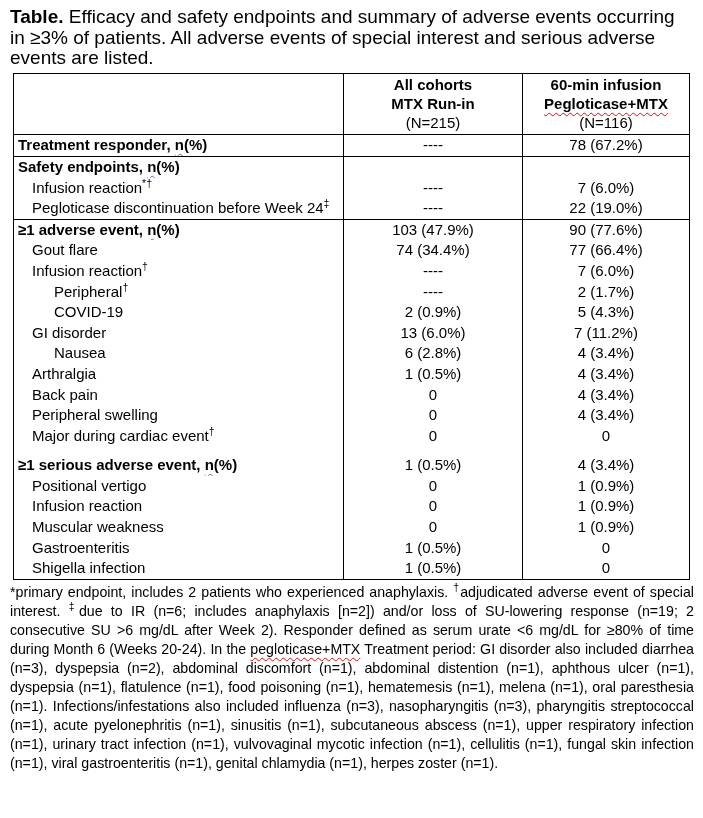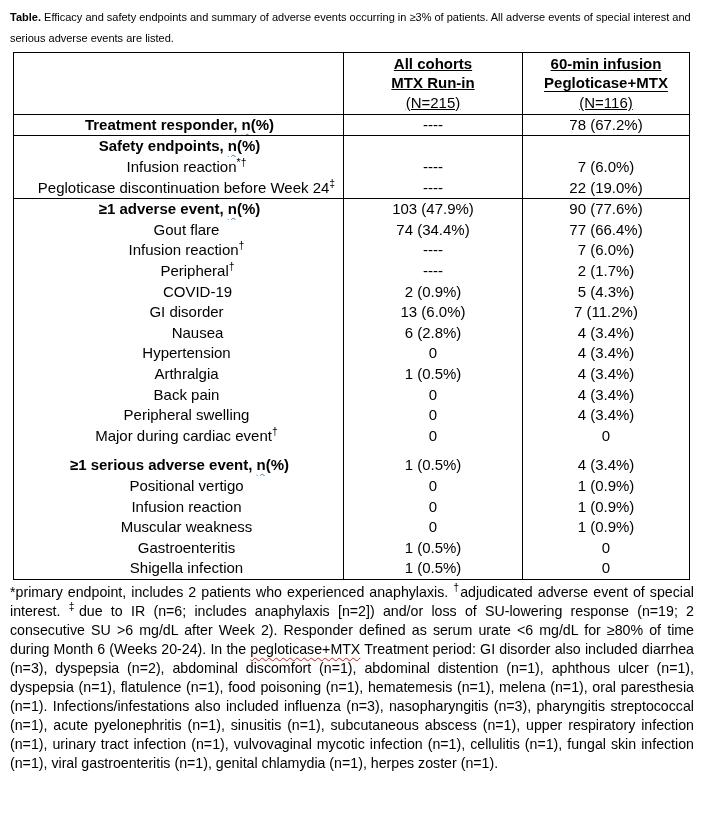--- a/index.html
+++ b/index.html
@@ -9,38 +9,38 @@
   }
   *{box-sizing:border-box;}
   html,body{margin:0;padding:0;}
   body{
     width:703px;height:818px;overflow:hidden;
     background:#ffffff;color:#000;
     font-family:"Liberation Sans","DejaVu Sans",sans-serif;
   }
   .page{padding:7px 9px 0 10px;}
 
-  .caption{margin:0 0 4px 0;font-size:11px;line-height:20.5px;text-align:left;}
+  .caption{margin:0 0 4px 0;font-size:19px;line-height:20.5px;text-align:left;}
   .b{font-weight:bold;}
 
   table{
     border-collapse:collapse;table-layout:fixed;
     width:676px;margin-left:3px;
     border:1.6px solid var(--border);
   }
   td{
     border-left:1.6px solid var(--border);
     border-right:1.6px solid var(--border);
     font-size:15px;line-height:20.6px;
     padding:0 2px;vertical-align:top;
     overflow:hidden;white-space:nowrap;
   }
   .hcell{text-align:center;padding:1px 0 2px 0;}
-  .hcell div{line-height:19.3px;text-decoration:underline;}
-  .lab{text-align:center;padding-left:4px;}
+  .hcell div{line-height:19.3px;}
+  .lab{text-align:left;padding-left:4px;}
   .ind1{padding-left:18px;}
   .ind2{padding-left:40px;}
   .val{text-align:center;}
   .bt{border-top:1.6px solid var(--border);}
   tr.spacer td{height:9px;line-height:9px;font-size:6px;}
 
   .sup{vertical-align:super;font-size:10.5px;line-height:0;letter-spacing:0;}
   .wavy-red{
     text-decoration-line:underline;text-decoration-style:wavy;
     text-decoration-color:var(--spell-red);text-decoration-thickness:1px;
@@ -134,25 +134,20 @@
           <td class="lab ind1"><span>GI disorder</span></td>
           <td class="val">13 (6.0%)</td>
           <td class="val">7 (11.2%)</td>
         </tr>
         <tr>
           <td class="lab ind2"><span>Nausea</span></td>
           <td class="val">6 (2.8%)</td>
           <td class="val">4 (3.4%)</td>
         </tr>
         <tr>
-          <td class="lab ind1"><span>Hypertension</span></td>
-          <td class="val">0</td>
-          <td class="val">4 (3.4%)</td>
-        </tr>
-        <tr>
           <td class="lab ind1"><span>Arthralgia</span></td>
           <td class="val">1 (0.5%)</td>
           <td class="val">4 (3.4%)</td>
         </tr>
         <tr>
           <td class="lab ind1"><span>Back pain</span></td>
           <td class="val">0</td>
           <td class="val">4 (3.4%)</td>
         </tr>
         <tr>

